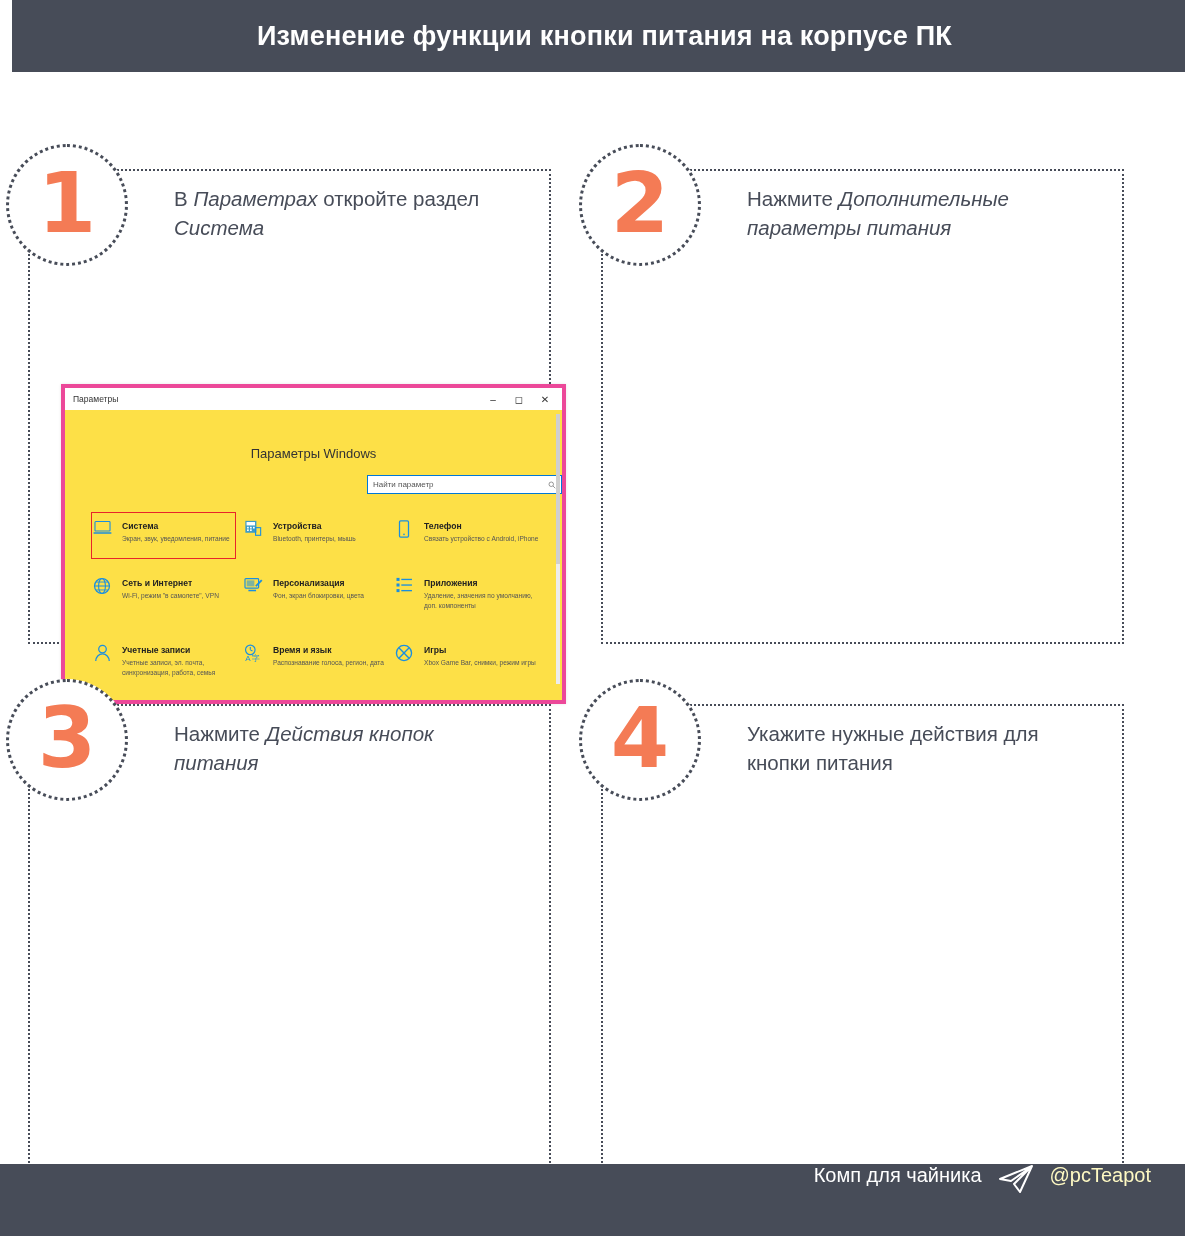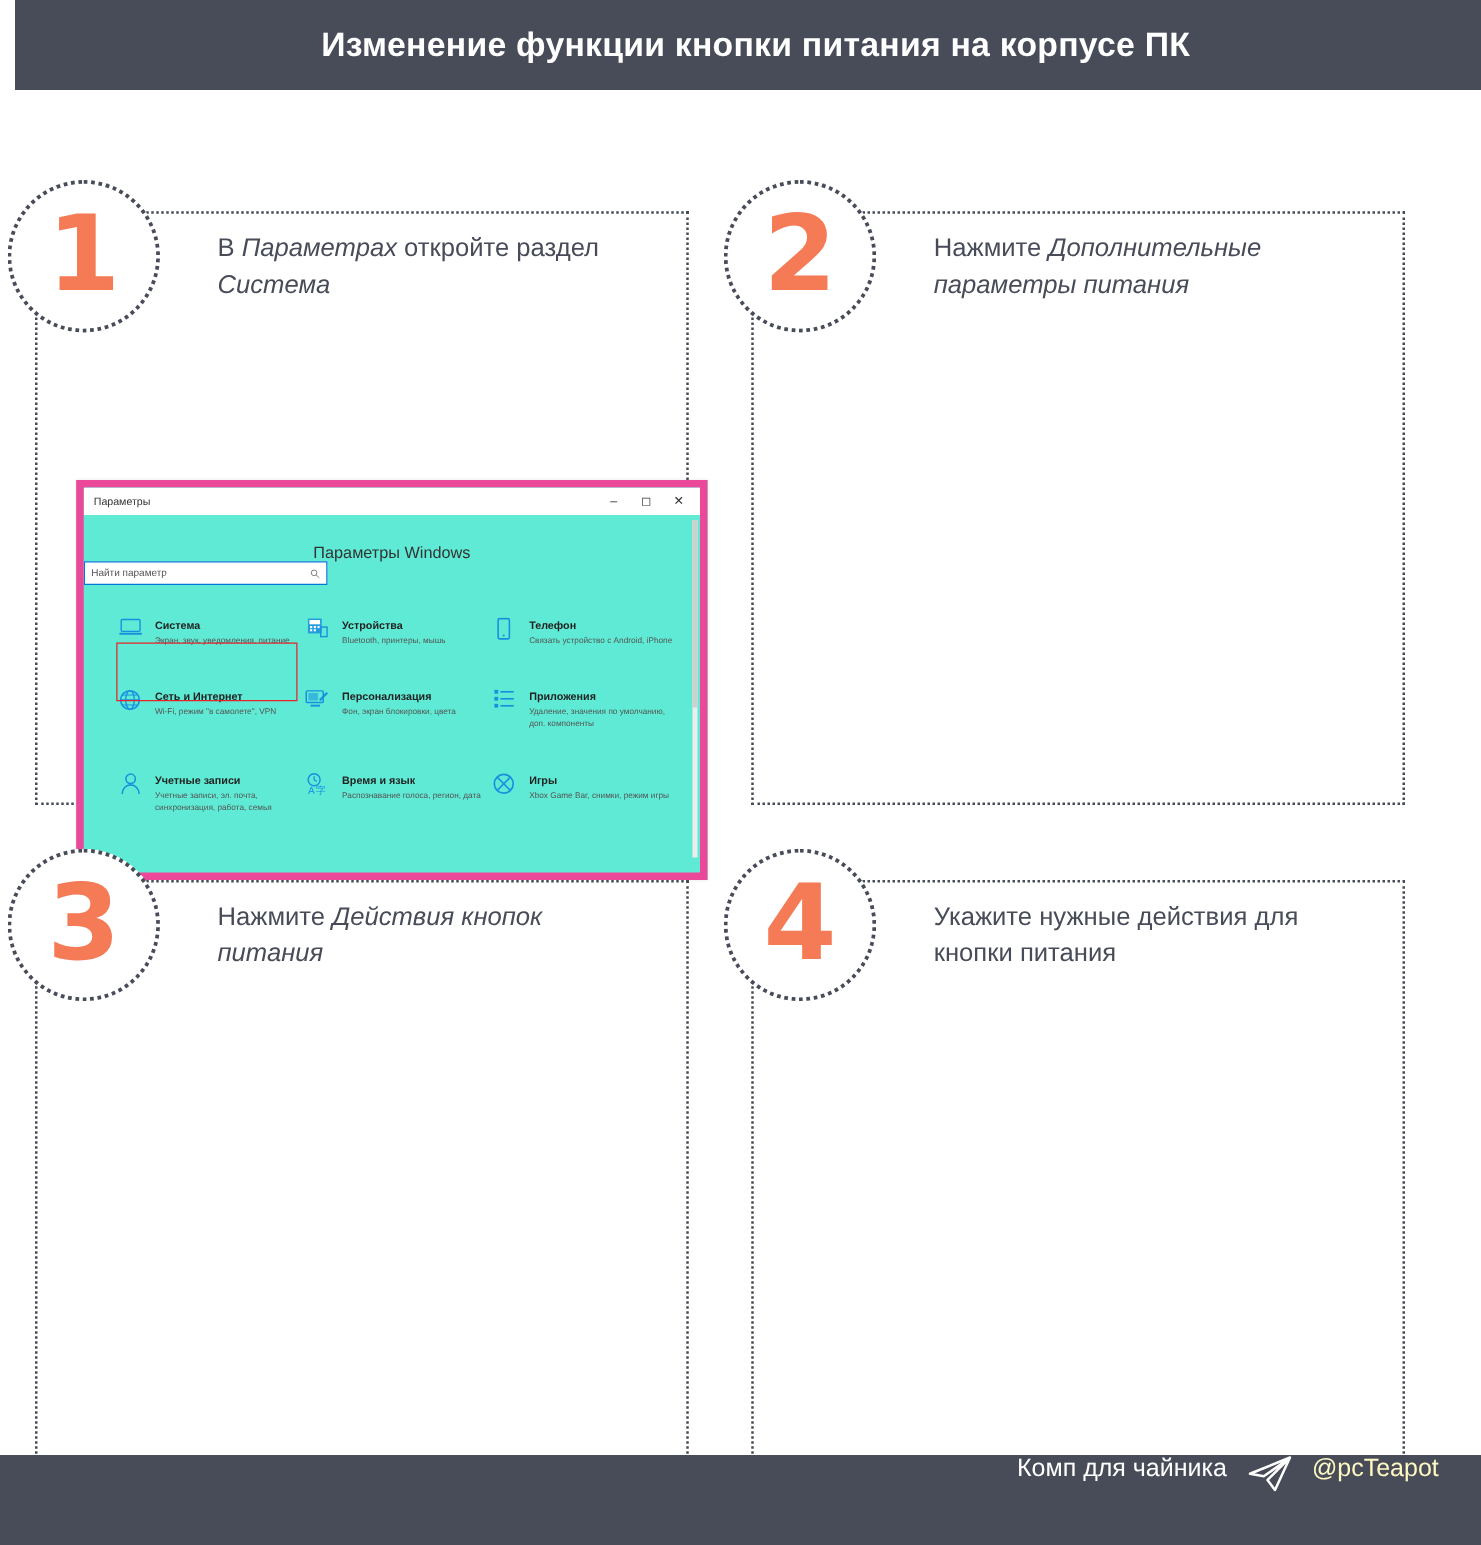--- a/index.html
+++ b/index.html
@@ -50,38 +50,38 @@
   }
   .step-title {
     position:absolute; left:168px; top:40px; width:350px;
     font-size:20.5px; line-height:29px; color:#474c58;
     z-index:3;
   }
   .step-title i { font-style:italic; }
 
   
   .win {
-    position:absolute; background:#5eead4;
-    border:6px solid #ec4899;
+    position:absolute; background:#fde047;
+    border:4px solid #ec4899;
     box-shadow:0 0 3px rgba(0,0,0,.10);
     overflow:hidden;
   }
   .win-title {
     height:22px; display:flex; align-items:center;
     font-size:8.5px; color:#333; padding-left:8px; background:#fff;
   }
   .wbtns { position:absolute; right:4px; top:2px; display:flex; gap:0; }
   .wbtn { width:26px; height:18px; display:flex; align-items:center; justify-content:center;
           font-size:10px; color:#333; }
   .redbox { position:absolute; border:1.6px solid #e8242a; pointer-events:none; }
 
   
   .w1 { left:55px; top:240px; width:505px; height:320px; }
-  .w1 .hero { text-align:center; font-size:13px; color:#333; margin-top:22px; }
-  .w1 .searchwrap { display:flex; justify-content:flex-start; }
+  .w1 .hero { text-align:center; font-size:13px; color:#333; margin-top:36px; }
+  .w1 .searchwrap { display:flex; justify-content:flex-end; margin-top:14px; }
   .w1 .search {
     width:195px; height:19px; border:1.5px solid #0078d7; background:#fff;
     display:flex; align-items:center; padding:0 5px; font-size:8px; color:#555;
     justify-content:space-between;
   }
   .w1 .grid { margin:26px 18px 0 26px; display:grid; grid-template-columns:1fr 1fr 1fr; row-gap:34px; }
   .tile { display:flex; gap:9px; align-items:flex-start; }
   .tile .ic { width:22px; height:20px; flex:0 0 22px; display:flex; align-items:flex-start; justify-content:center; color:#0a74c4; }
   .tile .tt { font-size:8.6px; font-weight:700; color:#222; line-height:12px; }
   .tile .ts { font-size:6.6px; color:#555; line-height:9.4px; margin-top:2px; max-width:120px; }

